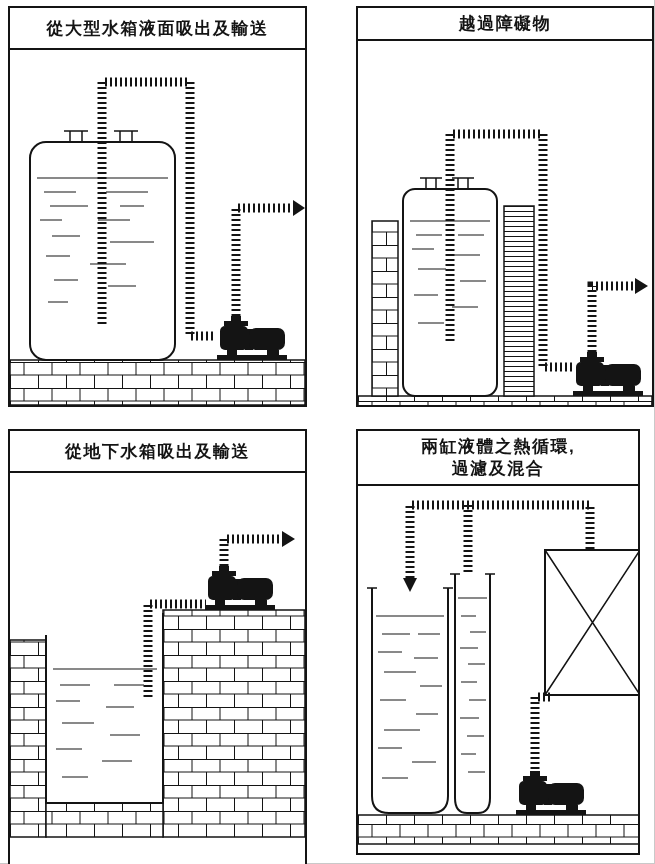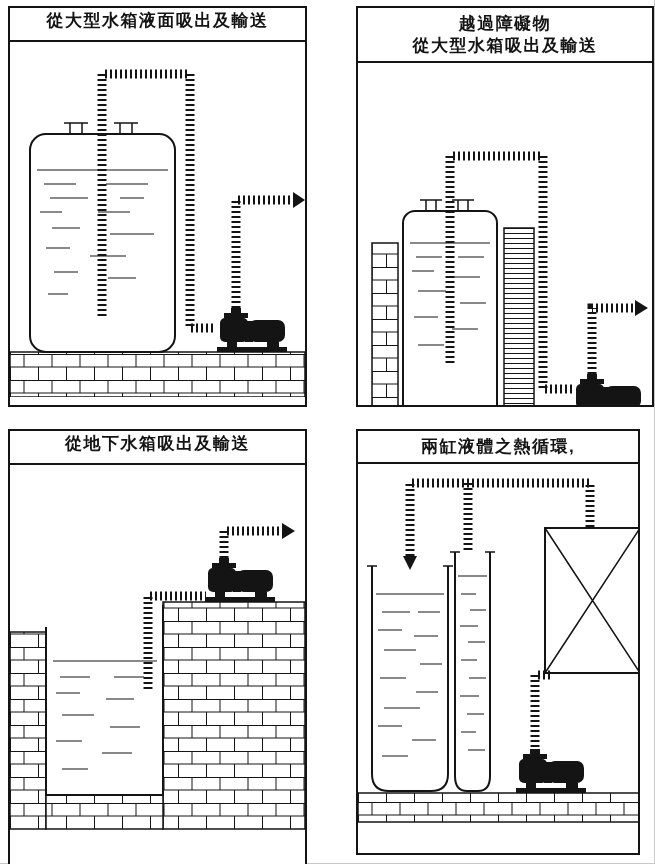--- a/index.html
+++ b/index.html
@@ -17,21 +17,21 @@
   .panel {
     position:absolute; border:2px solid #141414; background:#ffffff;
     display:flex; flex-direction:column; overflow:hidden;
   }
   #p1 { left:8px;   top:6px;   width:299px; height:401px; }
   #p2 { left:356px; top:6px;   width:298px; height:401px;gap:48px; }
   #p3 { left:8px;   top:429px; width:299px; height:524px; }
   #p4 { left:356px; top:429px; width:284px; height:426px; }
   .panel-title {
     text-align:center; font-weight:bold; font-size:17px; line-height:22px;
-    letter-spacing:1.5px; padding:2px 4px 8px;
+    letter-spacing:1.5px; padding:10px 4px 8px;
     border-bottom:2px solid #141414;
   }
   .panel-title.two { padding:5px 4px 4px; }
   .panel-body { flex:1; position:relative; }
   .panel-body svg { display:block; }
   .pipe  { fill:none; stroke:#141414; stroke-width:9; stroke-dasharray:2 3; }
   .wline { fill:none; stroke:#141414; stroke-width:1.2; }
   .ink   { fill:#ffffff; stroke:#141414; stroke-width:2; }
   .thin  { fill:none; stroke:#141414; stroke-width:1.5; }
 </style>
@@ -72,21 +72,20 @@
           <rect x="52" y="34" width="12" height="6"></rect>
           <rect x="2" y="39" width="70" height="5"></rect>
         </g>
       </svg>
     </div>
   </div>
 
   <div class="panel" id="p2">
     <div class="panel-title two">
       <div>越過障礙物</div>
-      <div>從大型水箱吸出及輸送</div>
     </div>
     <div class="panel-body">
       <svg width="294" height="342" viewBox="0 0 294 342">
         <defs>
           <pattern id="brickB" width="28" height="26" patternUnits="userSpaceOnUse">
             <rect width="28" height="26" fill="#ffffff"></rect>
             <path d="M0,0.5 H28 M0,13 H28 M14,0 V13 M0.5,13 V26" stroke="#141414" stroke-width="1" fill="none"></path>
           </pattern>
           <pattern id="ladderB" width="6" height="5" patternUnits="userSpaceOnUse">
             <rect width="6" height="5" fill="#ffffff"></rect>
@@ -149,20 +148,21 @@
           <rect x="52" y="34" width="12" height="6"></rect>
           <rect x="2" y="39" width="70" height="5"></rect>
         </g>
       </svg>
     </div>
   </div>
 
   <div class="panel" id="p4">
     <div class="panel-title two">
       <div>兩缸液體之熱循環,</div>
+      <div>過濾及混合</div>
     </div>
     <div class="panel-body">
       <svg width="294" height="367" viewBox="0 0 294 367">
         <defs>
           <pattern id="brickD" width="28" height="26" patternUnits="userSpaceOnUse">
             <rect width="28" height="26" fill="#ffffff"></rect>
             <path d="M0,0.5 H28 M0,13 H28 M14,0 V13 M0.5,13 V26" stroke="#141414" stroke-width="1" fill="none"></path>
           </pattern>
         </defs>
         <rect x="0" y="329" width="294" height="29" fill="url(#brickD)" stroke="#141414" stroke-width="1.5"></rect>

